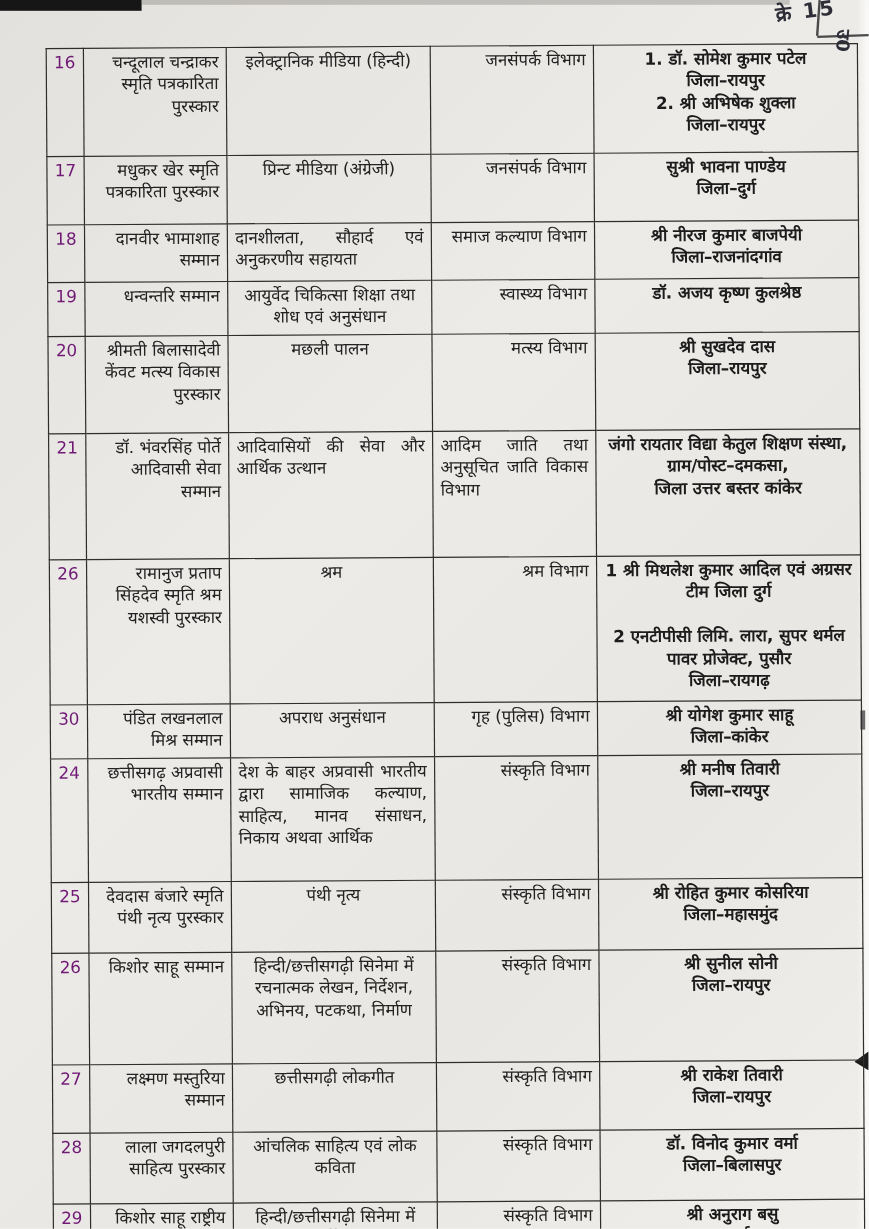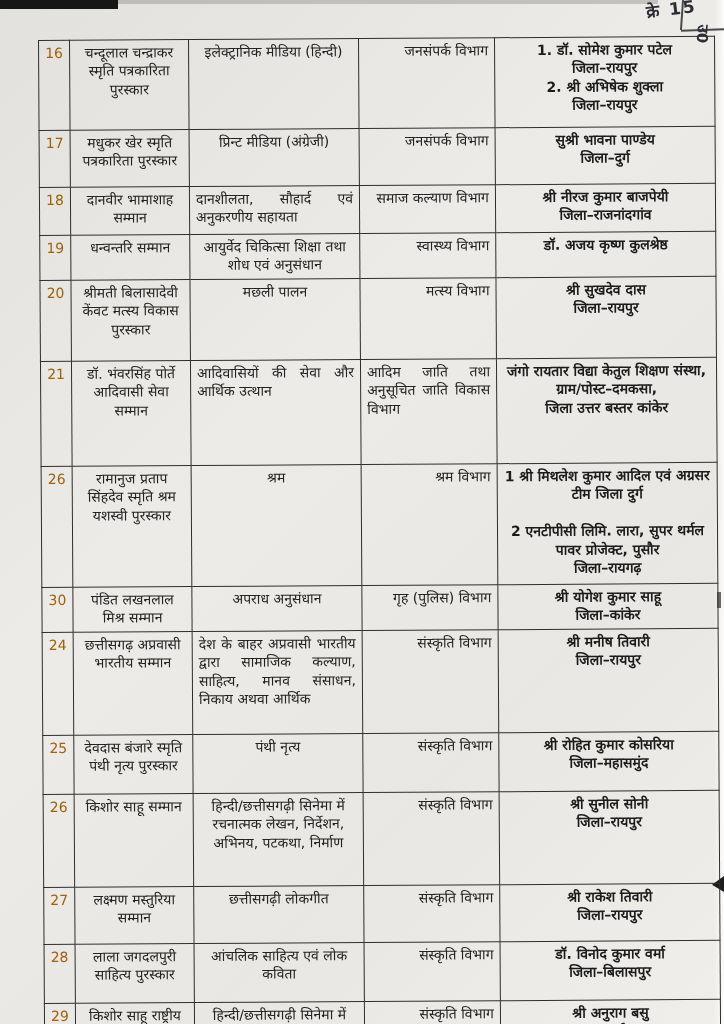--- a/index.html
+++ b/index.html
@@ -32,22 +32,22 @@
     color:#222;
   }
   table.doc td{
     border:1.6px solid #2f2e2c;
     vertical-align:top;
     padding:3px 6px 4px 6px;
     font-size:14px;line-height:1.32;
     word-wrap:break-word;
   }
   col.c1{width:31px}col.c2{width:119px}col.c3{width:170px}col.c4{width:136px}col.c5{width:220px}
-  td.no{text-align:center;font-size:13.5px;padding-top:5px;color:#a16207;}
-  td.award{text-align:center;}
+  td.no{text-align:left;font-size:13.5px;padding-top:5px;color:#701a75;}
+  td.award{text-align:right;}
   td.field{text-align:center;}
   td.dept{text-align:right;}
   td.recip{text-align:center;font-weight:700;white-space:pre-line;color:#1c1c1c;}
   
   tr:nth-child(1) td{height:82px}
   tr:nth-child(2) td{height:49px}
   tr:nth-child(3) td{height:40px}
   tr:nth-child(4) td{height:33px}
   tr:nth-child(5) td{height:73px}
   tr:nth-child(6) td{height:97px}

